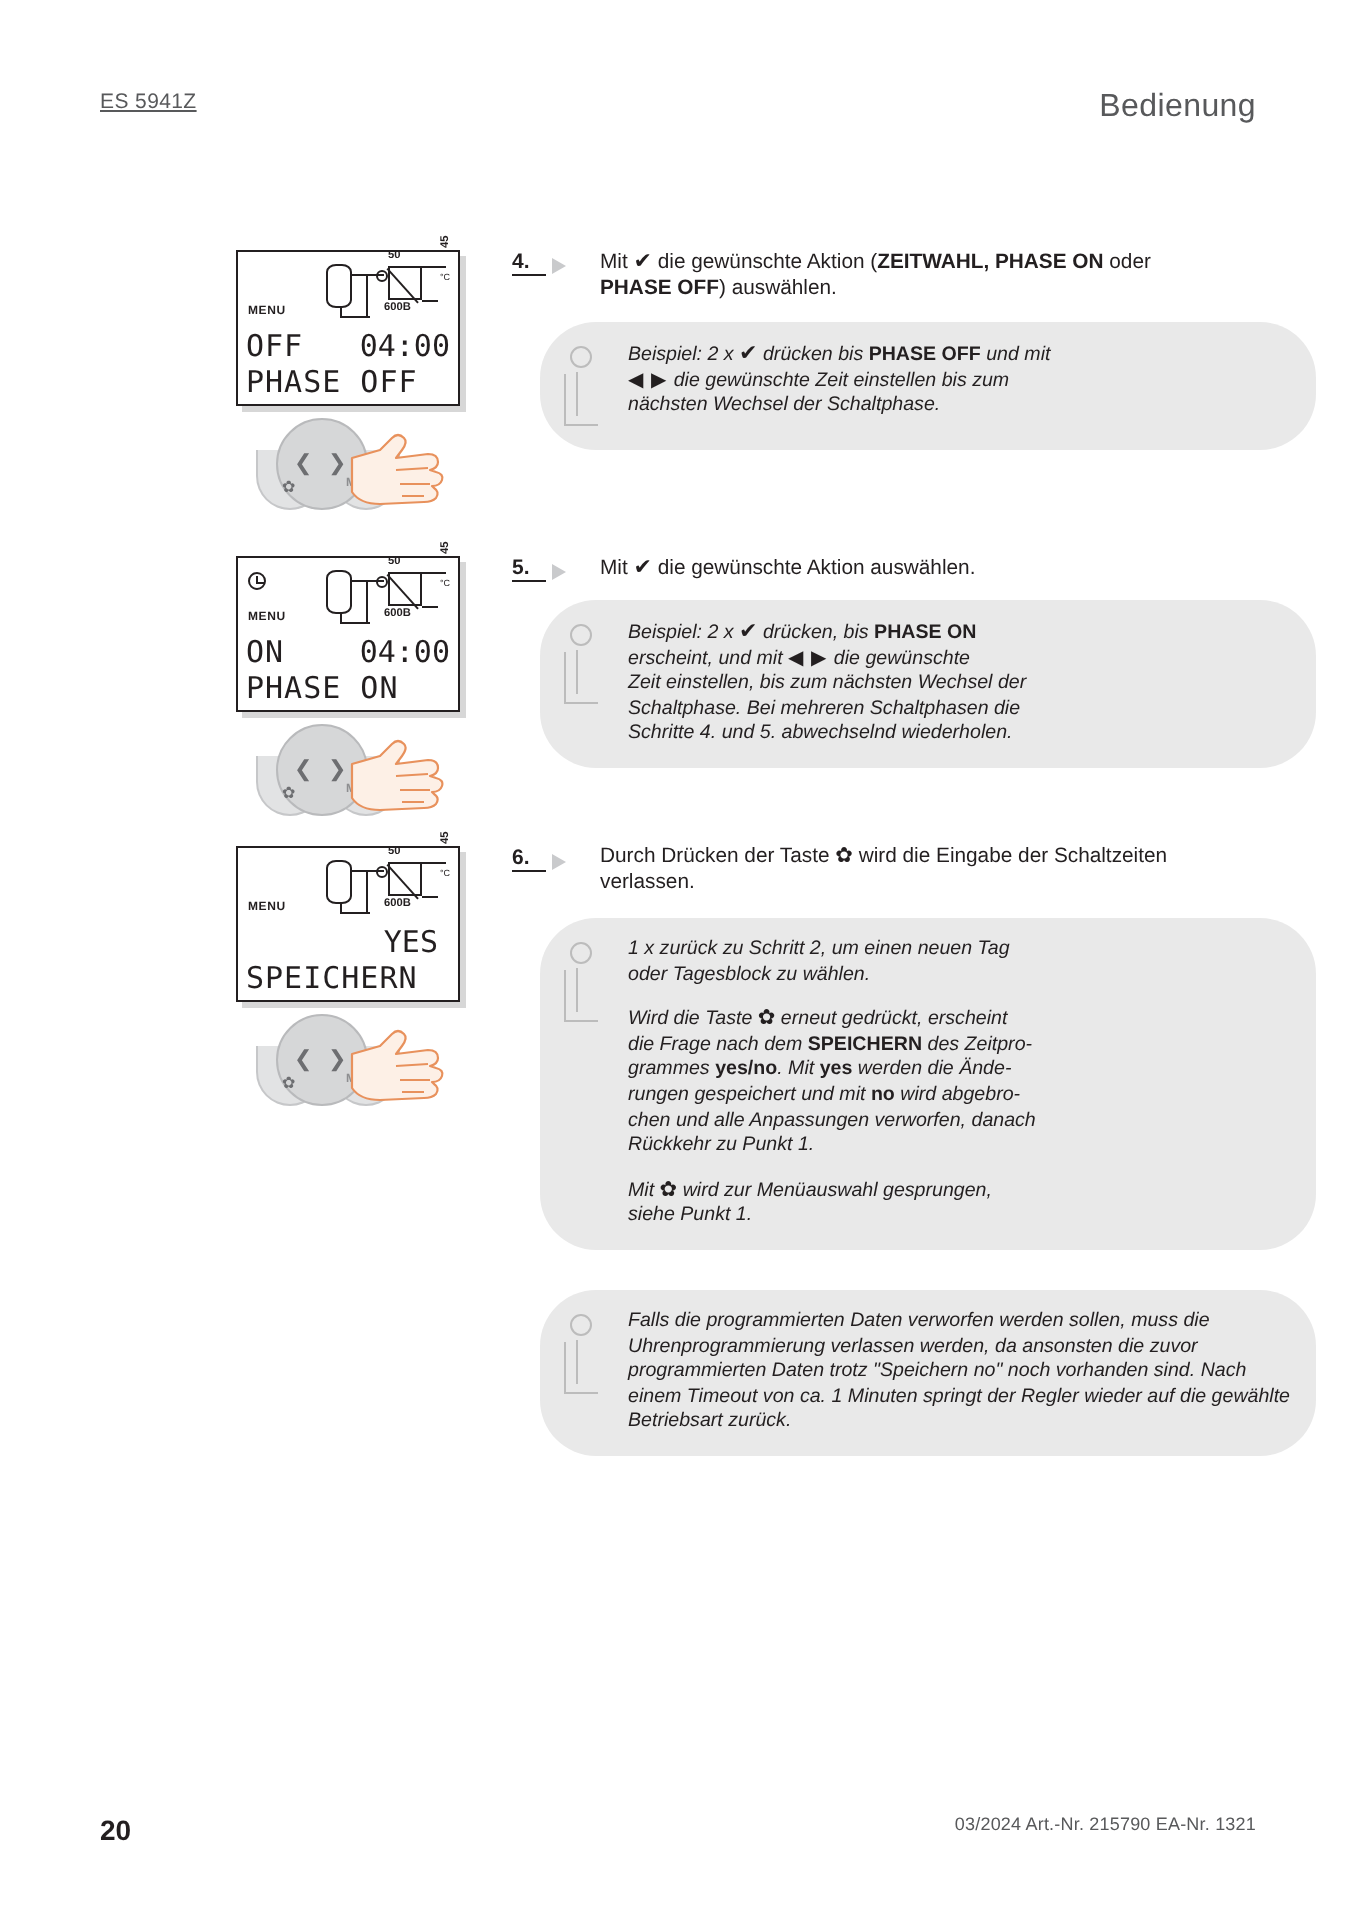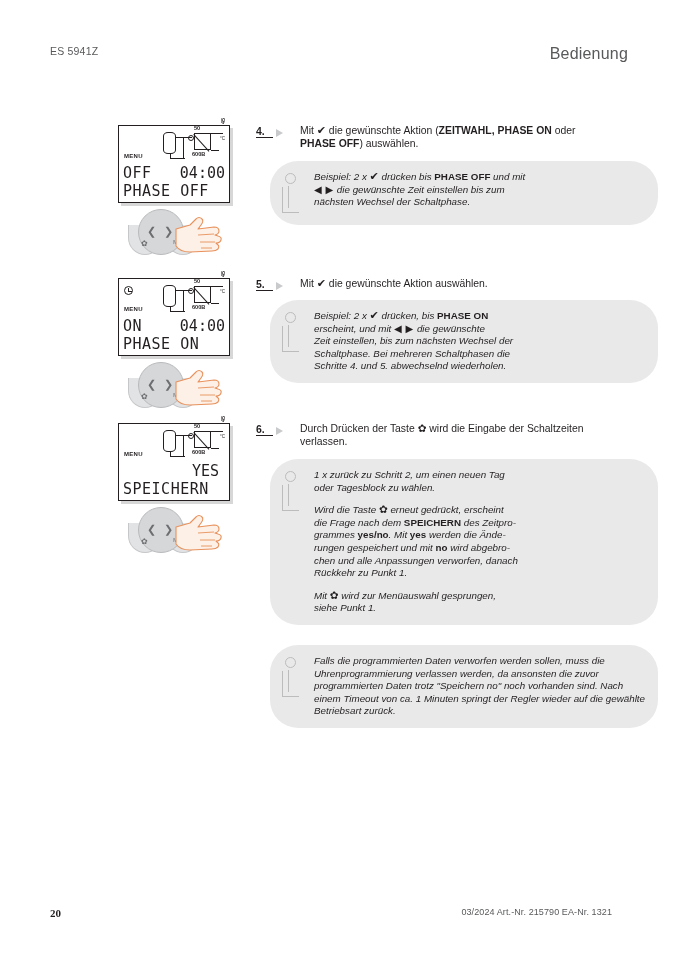--- a/index.html
+++ b/index.html
@@ -6,26 +6,26 @@
   body{
     width:678px;height:959px;background:#ffffff;
     font-family:"Liberation Sans", sans-serif;
     color:#231f20;
     position:relative;overflow:hidden;
   }
   .page{position:absolute;inset:0;}
 
   
   .hdr{position:absolute;top:45px;left:50px;right:50px;height:16px;}
-  .hdr-left{position:absolute;left:0;top:0;font-size:10.5px;letter-spacing:.2px;color:#58595b;}
+  .hdr-left{position:absolute;left:0;top:0;font-size:10.5px;letter-spacing:.2px;color:#58595b;text-decoration:underline;}
   .hdr-right{position:absolute;right:0;top:0;font-size:16px;letter-spacing:.2px;color:#58595b;}
 
   .ftr{position:absolute;bottom:38px;left:50px;right:50px;height:14px;}
-  .ftr-left{position:absolute;left:0;top:0;font-size:11px;font-weight:bold;color:#231f20;font-family:Liberation Serif, serif;}
-  .ftr-right{position:absolute;right:16px;top:0;font-size:9px;letter-spacing:.1px;color:#58595b;}
+  .ftr-left{position:absolute;left:0;top:0;font-size:14px;font-weight:bold;color:#231f20;}
+  .ftr-right{position:absolute;right:0;top:0;font-size:9px;letter-spacing:.1px;color:#58595b;}
 
   
   .step{position:absolute;left:256px;width:342px;}
   .step-head{display:flex;align-items:flex-start;}
   .step-num{
     font-size:10.5px;font-weight:bold;width:17px;flex:0 0 17px;
     border-bottom:1.4px solid #231f20;line-height:12px;height:12px;
     margin-top:1px;
   }
   .tri{

